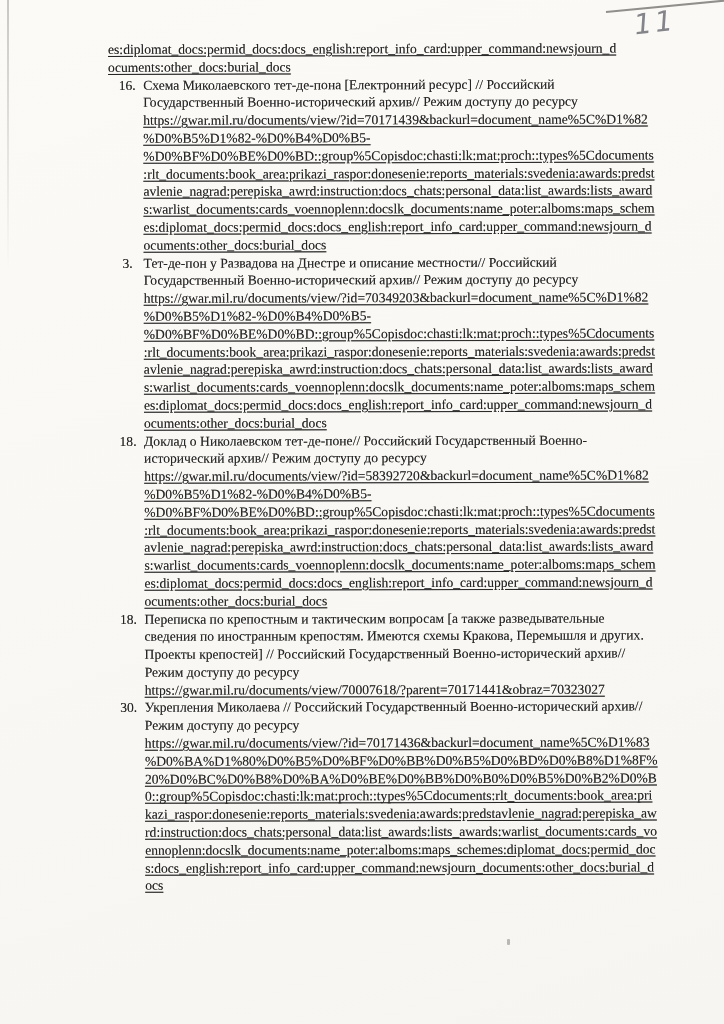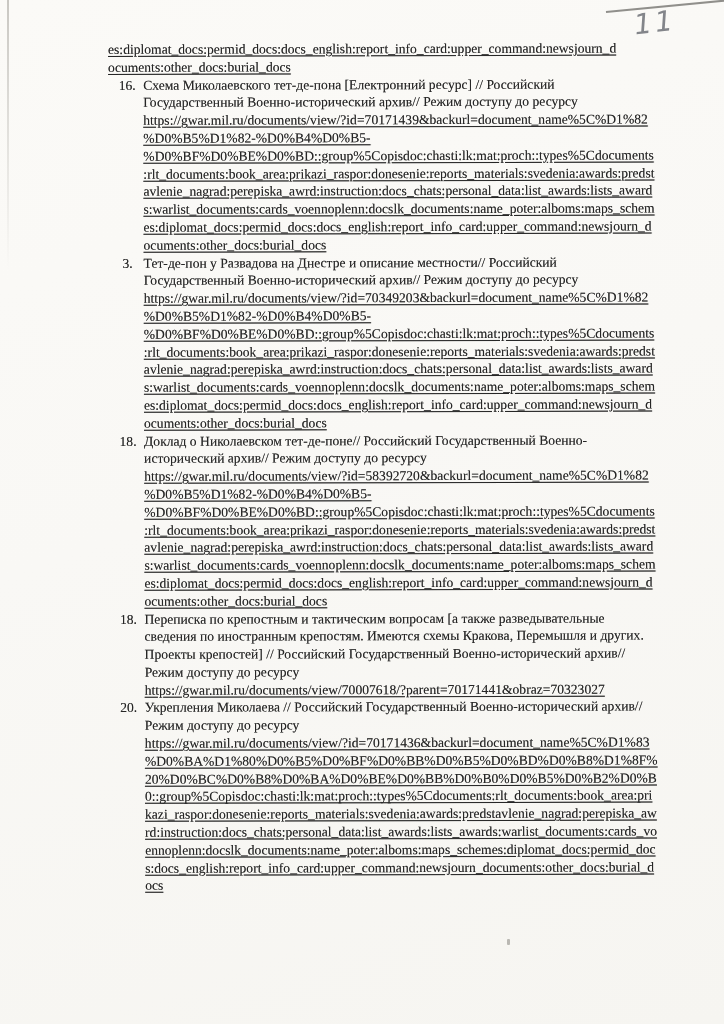--- a/index.html
+++ b/index.html
@@ -110,21 +110,21 @@
           <div class="num">18.</div>
           <div class="body">
             <div class="line">Переписка по крепостным и тактическим вопросам [а также разведывательные</div>
             <div class="line">сведения по иностранным крепостям. Имеются схемы Кракова, Перемышля и других.</div>
             <div class="line">Проекты крепостей] // Российский Государственный Военно-исторический архив//</div>
             <div class="line">Режим доступу до ресурсу</div>
             <div class="line url">https://gwar.mil.ru/documents/view/70007618/?parent=70171441&amp;obraz=70323027</div>
           </div>
         </div>
         <div class="entry">
-          <div class="num">20.</div>
+          <div class="num">30.</div>
           <div class="body">
             <div class="line">Укрепления Миколаева // Российский Государственный Военно-исторический архив//</div>
             <div class="line">Режим доступу до ресурсу</div>
             <div class="line url">https://gwar.mil.ru/documents/view/?id=70171436&amp;backurl=document_name%5C%D1%83</div>
             <div class="line url">%D0%BA%D1%80%D0%B5%D0%BF%D0%BB%D0%B5%D0%BD%D0%B8%D1%8F%</div>
             <div class="line url">20%D0%BC%D0%B8%D0%BA%D0%BE%D0%BB%D0%B0%D0%B5%D0%B2%D0%B</div>
             <div class="line url">0::group%5Copisdoc:chasti:lk:mat:proch::types%5Cdocuments:rlt_documents:book_area:pri</div>
             <div class="line url">kazi_raspor:donesenie:reports_materials:svedenia:awards:predstavlenie_nagrad:perepiska_aw</div>
             <div class="line url">rd:instruction:docs_chats:personal_data:list_awards:lists_awards:warlist_documents:cards_vo</div>
             <div class="line url">ennoplenn:docslk_documents:name_poter:alboms:maps_schemes:diplomat_docs:permid_doc</div>

